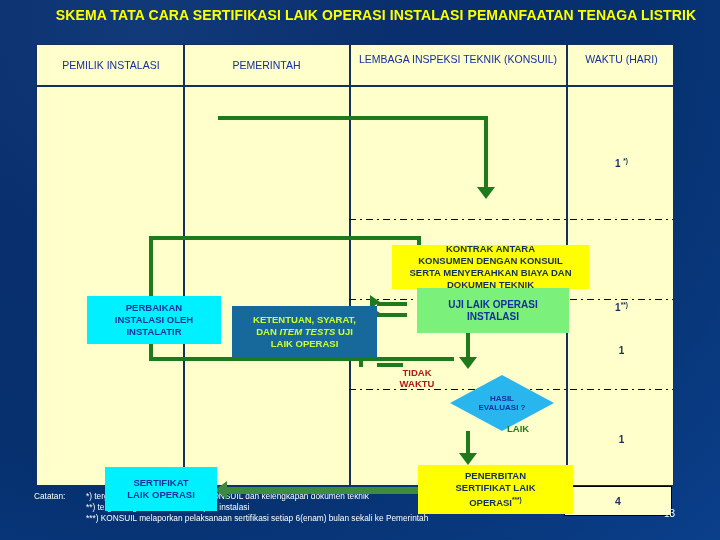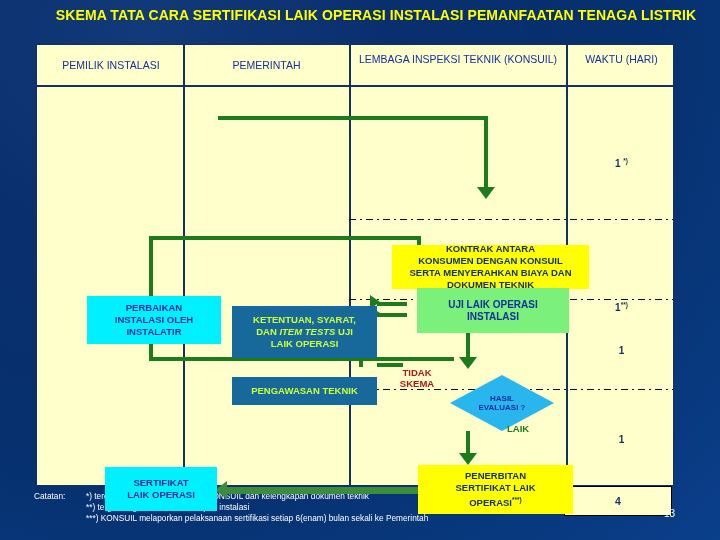--- a/index.html
+++ b/index.html
@@ -220,23 +220,20 @@
 INSTALASI OLEH
 INSTALATIR</span>
   </div>
 
   <div class="node node-blue" id="node-ketentuan">
     <span style="white-space:pre-line"><span>KETENTUAN, SYARAT,
 DAN </span><i>ITEM TESTS</i><span style="white-space:pre-line"> UJI
 LAIK OPERASI</span></span>
   </div>
 
-  <div class="node node-blue" id="node-pengawasan">
-    <span>PENGAWASAN TEKNIK</span>
-  </div>
 
   <div class="node node-green" id="node-uji">
     <span style="white-space:pre-line">UJI LAIK OPERASI
 INSTALASI</span>
   </div>
 
   <div id="node-hasil">
     <div class="dia"></div>
     <div class="dia-text">HASIL EVALUASI ?</div>
   </div>
@@ -246,21 +243,21 @@
 SERTIFIKAT LAIK
 OPERASI</span><span class="sup">***)</span></span>
   </div>
 
   <div class="node node-cyan" id="node-sertifikat">
     <span style="white-space:pre-line">SERTIFIKAT
 LAIK OPERASI</span>
   </div>
 
   <div class="flow-label" id="label-tidak-laik" style="white-space:pre-line">TIDAK
-SKEMA</div>
+WAKTU</div>
   <div class="flow-label" id="label-laik">LAIK</div>
 
   <div class="waktu-val" id="waktu-1"><span>1 </span><span class="sup">*)</span></div>
   <div class="waktu-val" id="waktu-2"><span>1</span><span class="sup">**)</span></div>
   <div class="waktu-val" id="waktu-3">1</div>
   <div class="waktu-val" id="waktu-4">1</div>
 
 </div>
 
 <div id="notes">

